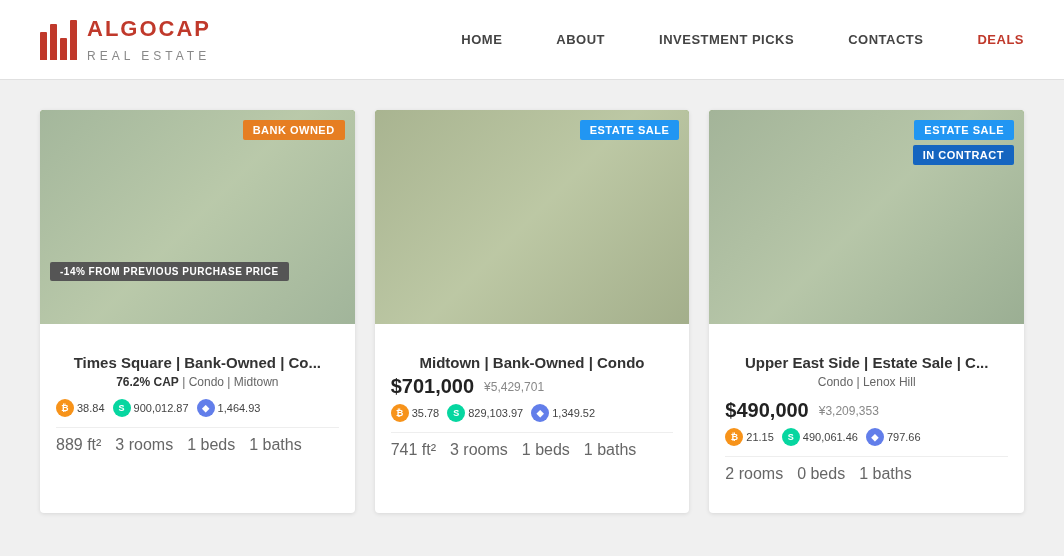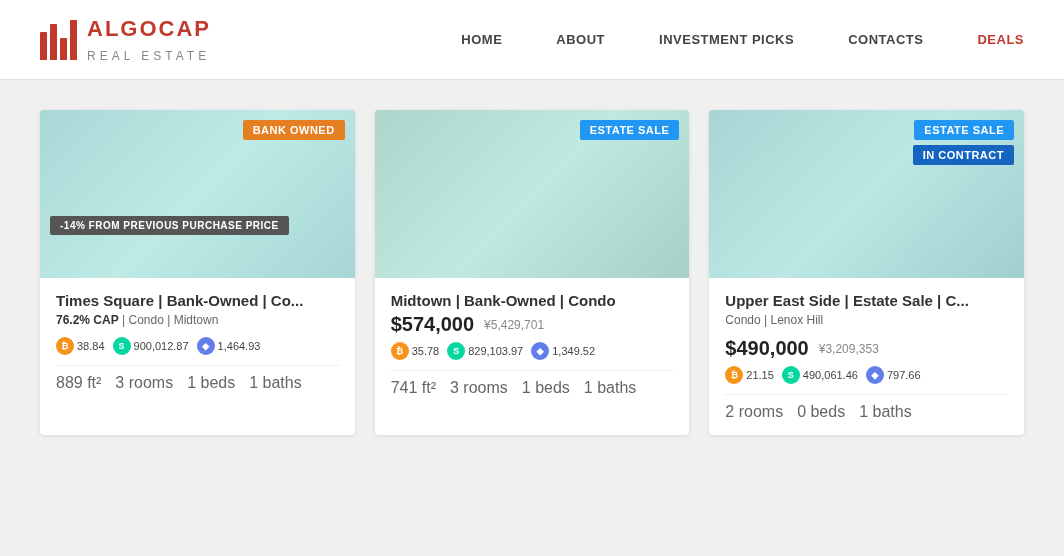--- a/index.html
+++ b/index.html
@@ -86,22 +86,22 @@
 
     
     .card {
       background: #fff;
       border-radius: 4px;
       overflow: hidden;
       box-shadow: 0 1px 4px rgba(0,0,0,0.1);
     }
     .card-image {
       position: relative;
-      height: 168px;
-      background: #5eead4;
+      height: 214px;
+      background: #4d7c0f;
       overflow: hidden;
     }
     .card-image-bg {
       width: 100%;
       height: 100%;
       background: linear-gradient(135deg, #c9d0d8 0%, #e8eaec 50%, #c5cdd6 100%);
       opacity: 0.7;
     }
     .card-badges {
       position: absolute;
@@ -125,21 +125,22 @@
     .badge-darkblue { background: #1565c0; }
     .badge-dark { background: #555; font-size: 10px; }
 
     .card-badge-bottom-left {
       position: absolute;
       bottom: 45px;
       left: 10px;
     }
 
     .card-body {
-      padding: 14px 16px;
+      padding: 30px 16px;
+      text-align: center;
     }
     .card-title {
       font-size: 15px;
       font-weight: 600;
       color: #333;
       margin-bottom: 4px;
       white-space: nowrap;
       overflow: hidden;
       text-overflow: ellipsis;
     }
@@ -282,21 +283,21 @@
     <div class="card">
       <div class="card-image">
         <div class="card-image-bg" style="background: linear-gradient(135deg, #d0ccc8 0%, #ece8e4 50%, #c8c4c0 100%);"></div>
         <div class="card-badges">
           <span class="badge badge-blue">ESTATE SALE</span>
         </div>
       </div>
       <div class="card-body">
         <div class="card-title">Midtown | Bank-Owned | Condo</div>
         <div class="card-price-row">
-          <span class="card-price">$574,000</span>
+          <span class="card-price">$701,000</span>
           <span class="card-yen">¥5,429,701</span>
         </div>
         <div class="card-crypto-row">
           <div class="crypto-item">
             <div class="crypto-icon crypto-btc">₿</div>
             <span>35.78</span>
           </div>
           <div class="crypto-item">
             <div class="crypto-icon crypto-steem">S</div>
             <span>829,103.97</span>

